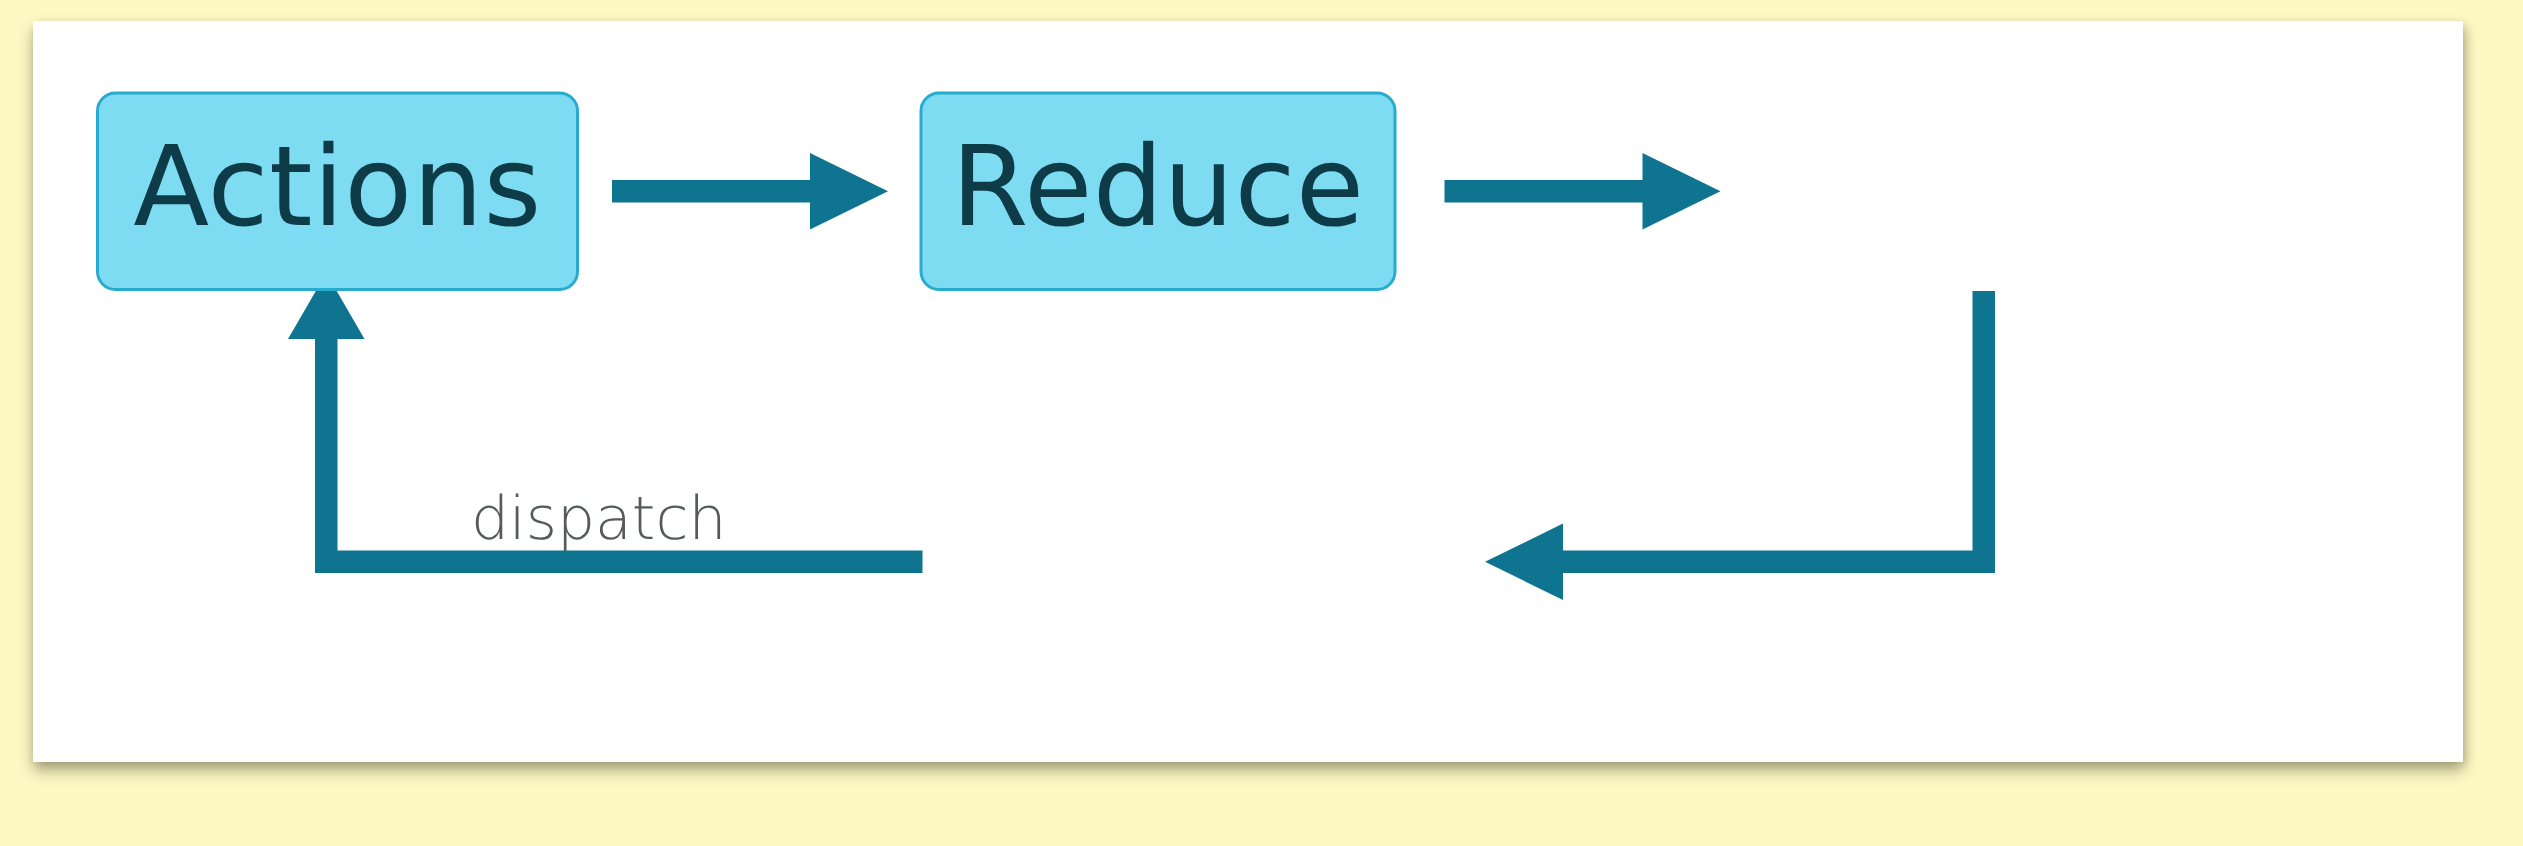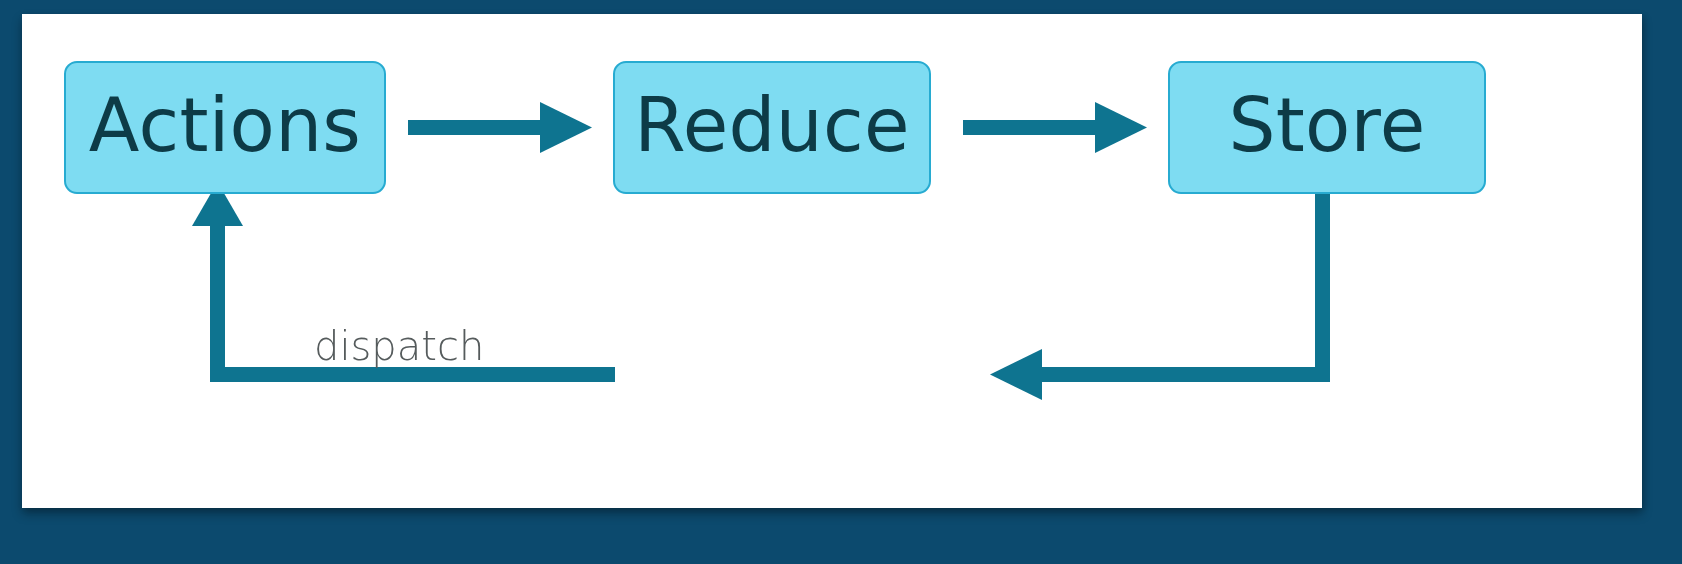--- a/index.html
+++ b/index.html
@@ -11,21 +11,21 @@
     width: 1682px;
     height: 564px;
     font-family: "Liberation Sans", sans-serif;
     overflow: hidden;
   }
 
   #stage {
     position: relative;
     width: 1682px;
     height: 564px;
-    background: #0c4a6e;
+    background: #fef9c3;
   }
 
   
   #card {
     position: absolute;
     left: 22px;
     top: 14px;
     width: 1620px;
     height: 494px;
     background: #ffffff;
@@ -121,23 +121,20 @@
       </svg>
 
       <div class="node" id="node-actions">
         <span>Actions</span>
       </div>
 
       <div class="node" id="node-reduce">
         <span>Reduce</span>
       </div>
 
-      <div class="node" id="node-store">
-        <span>Store</span>
-      </div>
 
 
       <div class="edge-label" id="label-dispatch">dispatch</div>
 
 
     </div>
   </div>
 </div>
 
 </body></html>

